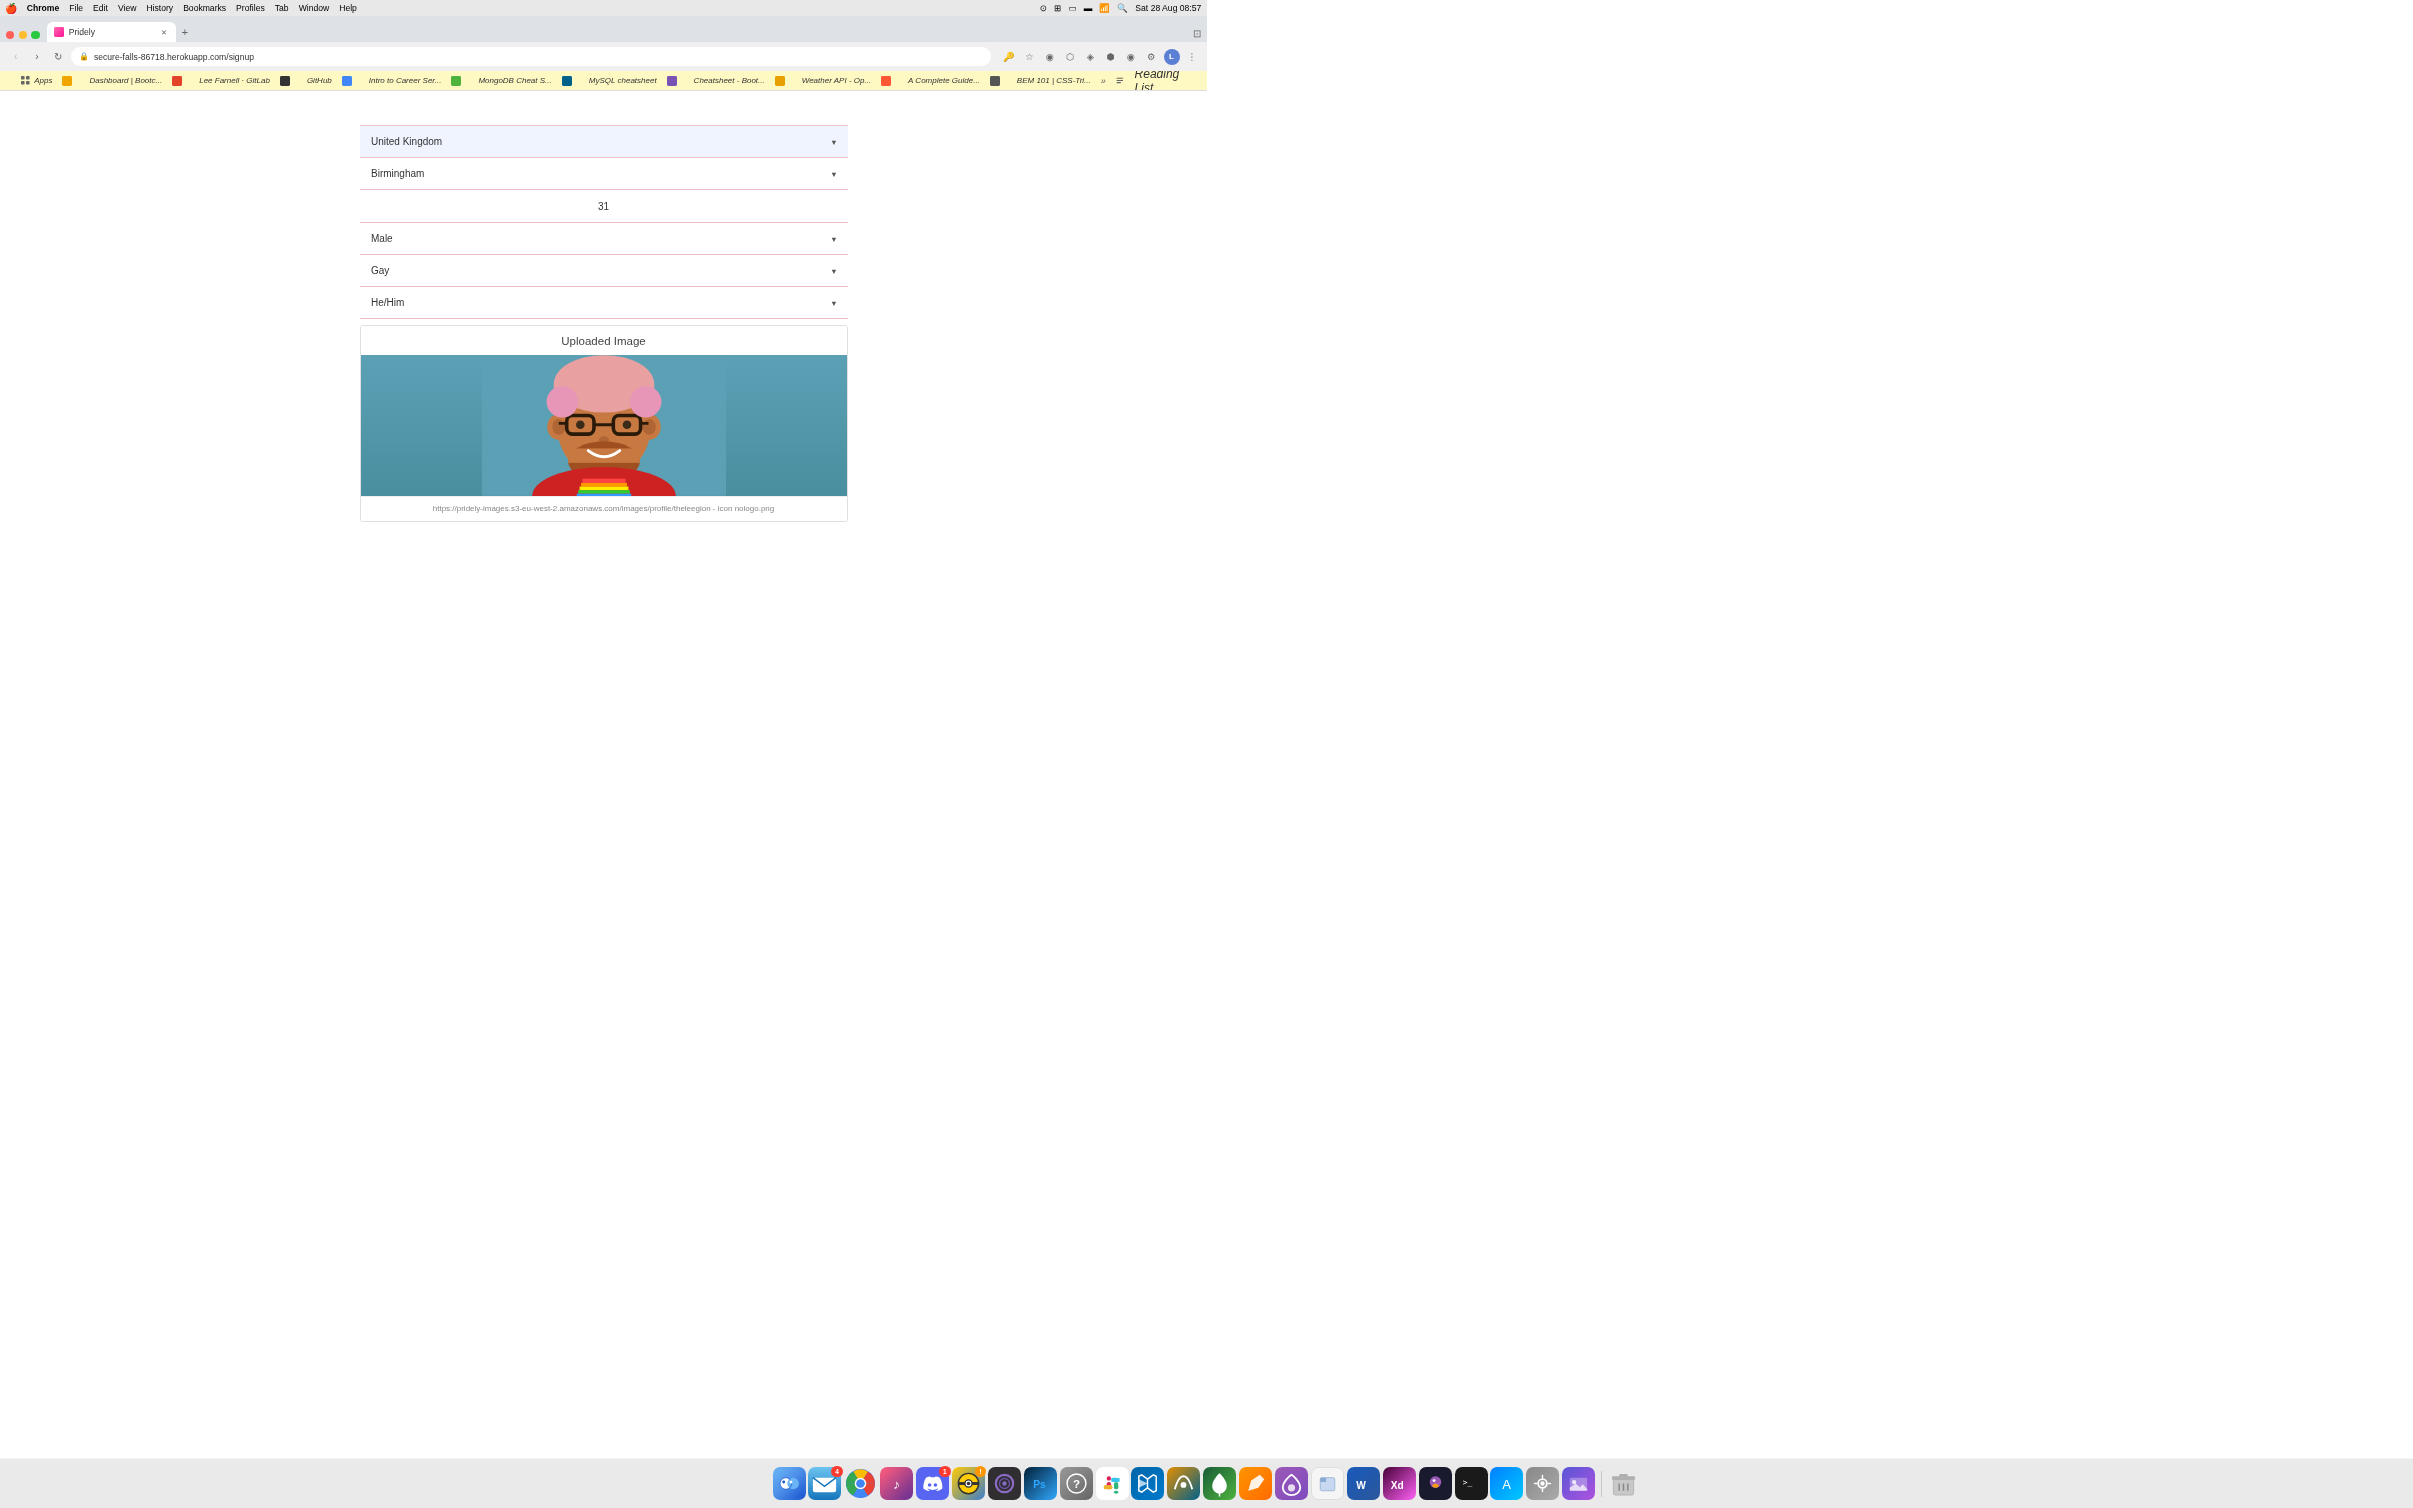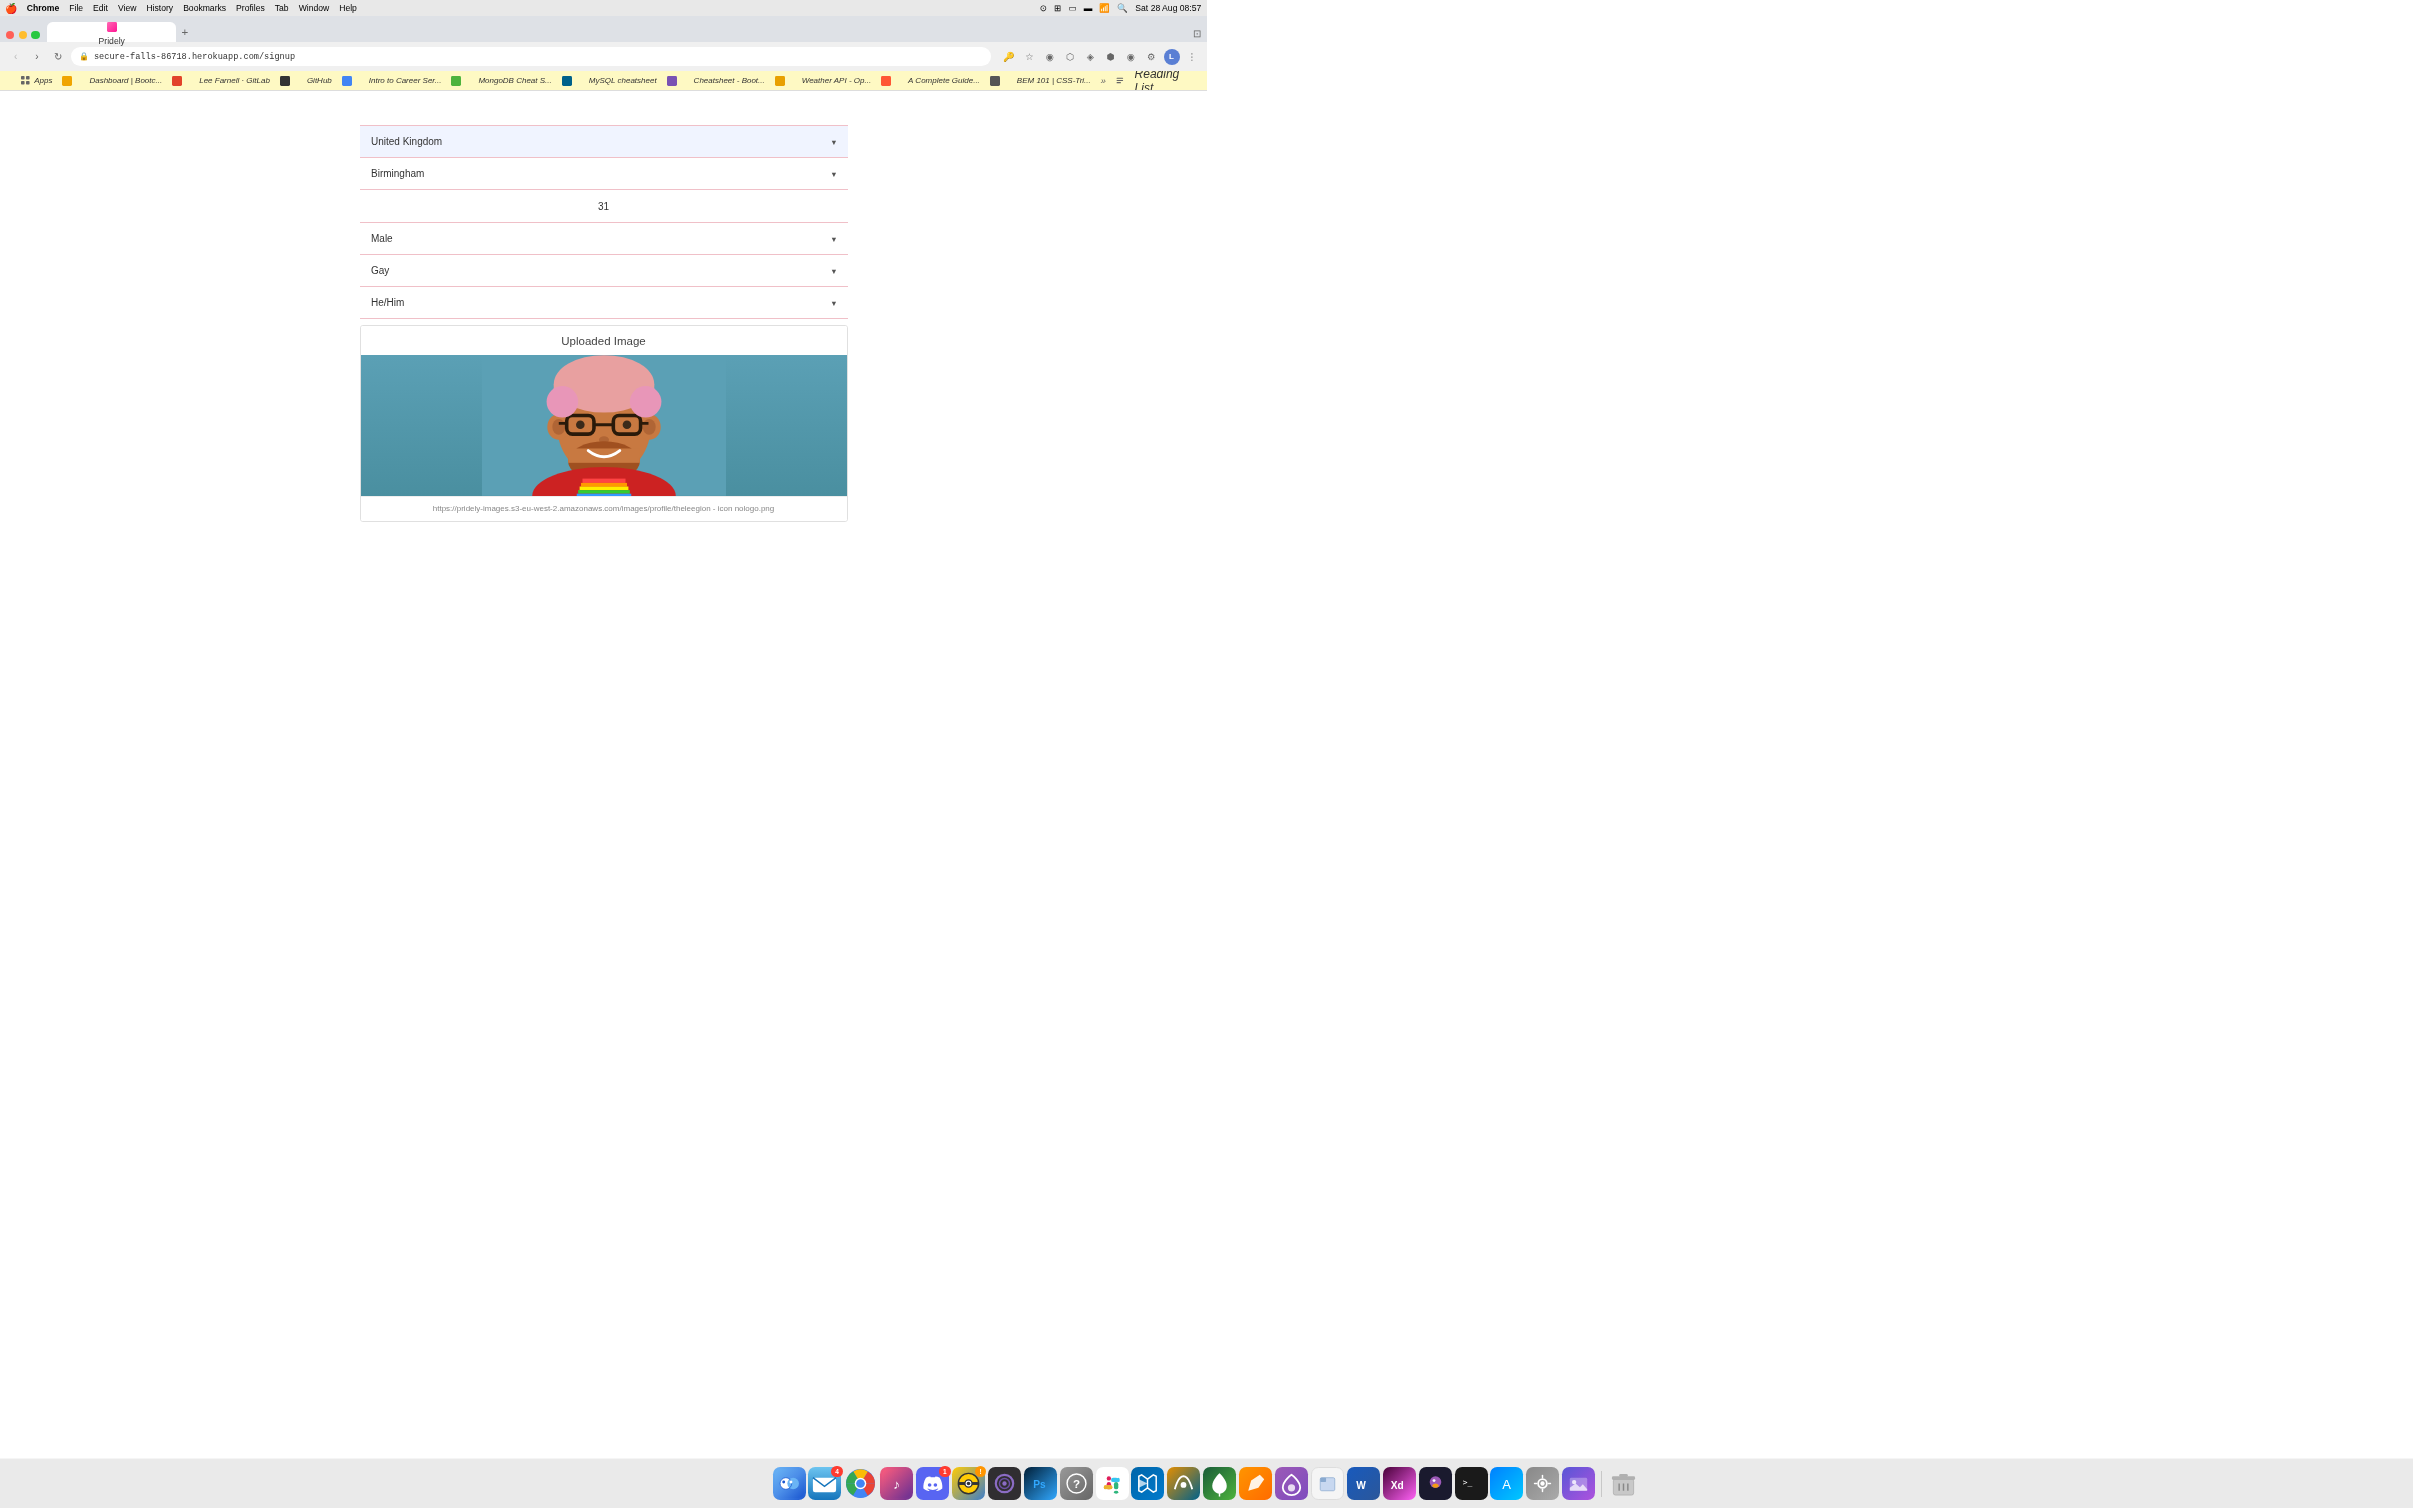--- a/index.html
+++ b/index.html
@@ -90,21 +90,20 @@
       background: #ffffff;
       border-radius: 5.7px 5.7px 0 0;
       height: 20px;
       display: flex;
       align-items: center;
       padding: 0 7.2px;
       font-size: 8.6px;
       color: #333;
       gap: 4.3px;
       min-width: 129px;
-      flex-direction: column;
     }
     .tab-favicon {
       width: 10px;
       height: 10px;
       background: linear-gradient(135deg, #ff69b4, #ff1493);
       border-radius: 1.4px;
       flex-shrink: 0;
     }
     .tab-title {
       flex: 1;
@@ -174,21 +173,20 @@
       align-items: center;
       gap: 4.3px;
     }
     .address-lock {
       color: #666;
       font-size: 8px;
     }
     .address-url {
       font-size: 8.6px;
       color: #333;
-      font-family: Liberation Mono, monospace;
     }
     .address-right-icons {
       display: flex;
       gap: 4.3px;
       align-items: center;
       margin-left: 5.7px;
     }
     .addr-icon {
       width: 16px;
       height: 16px;

